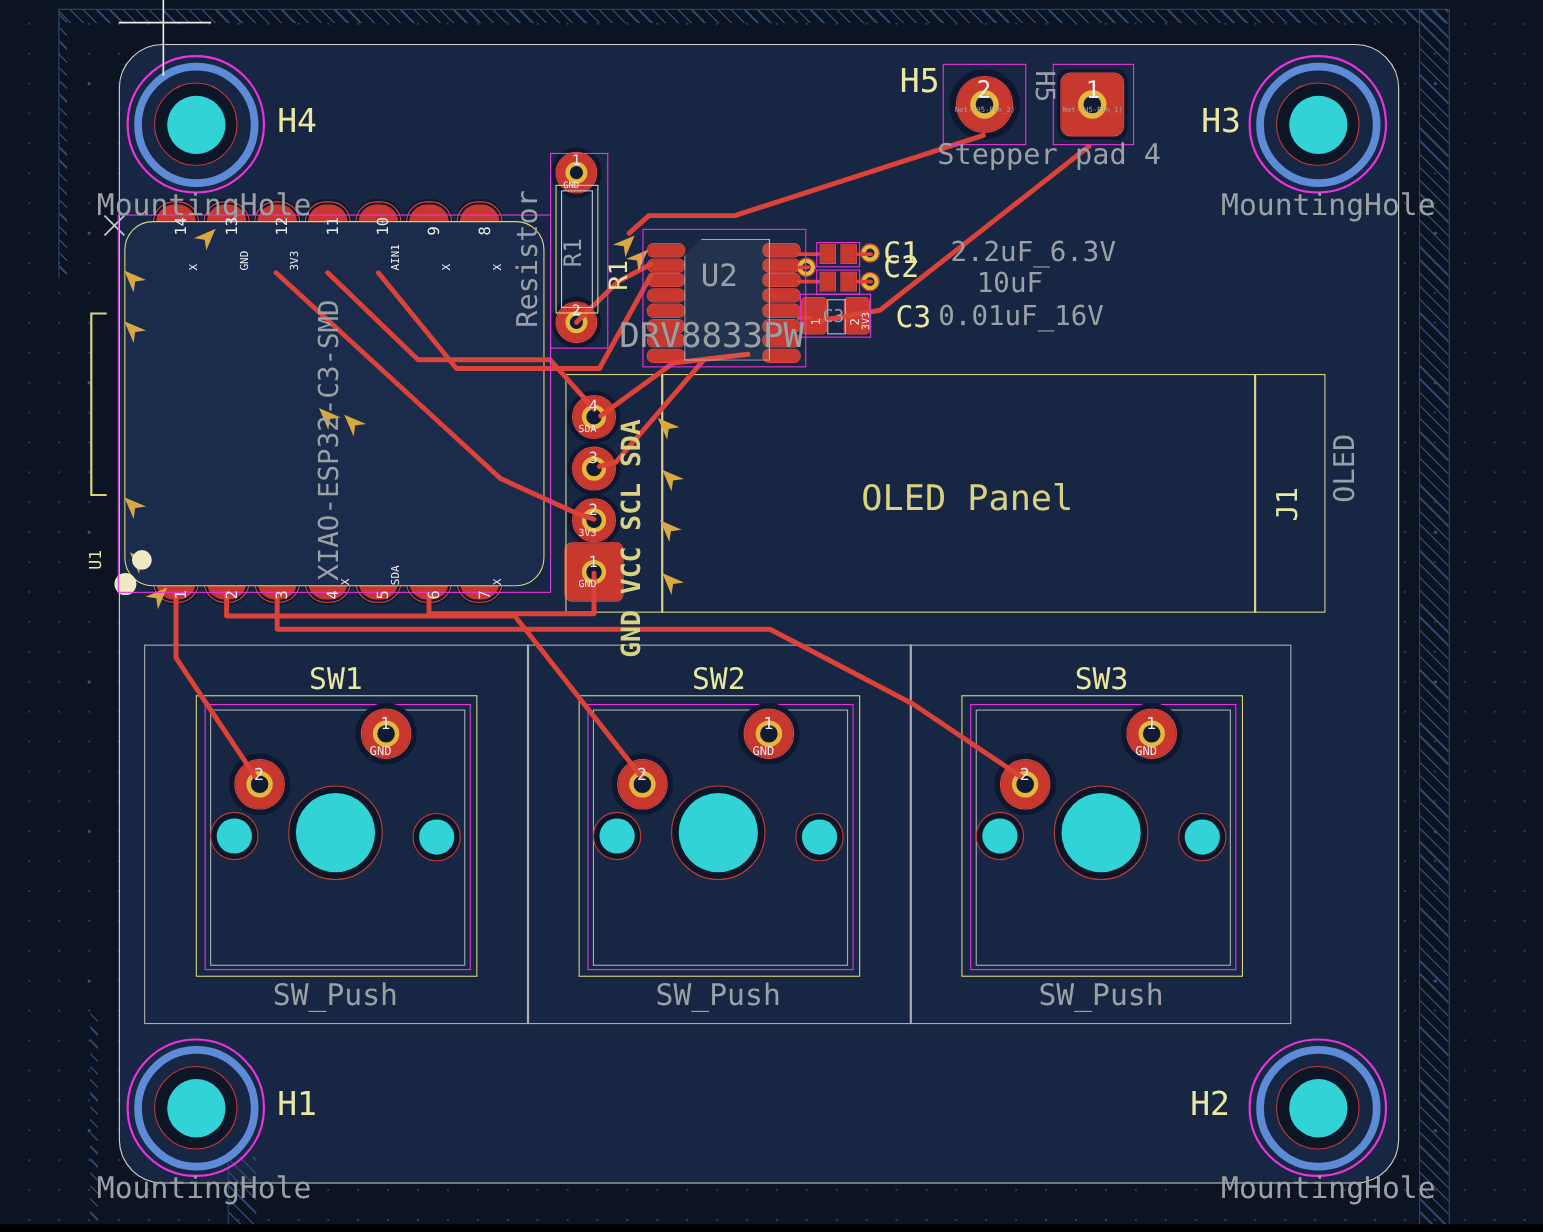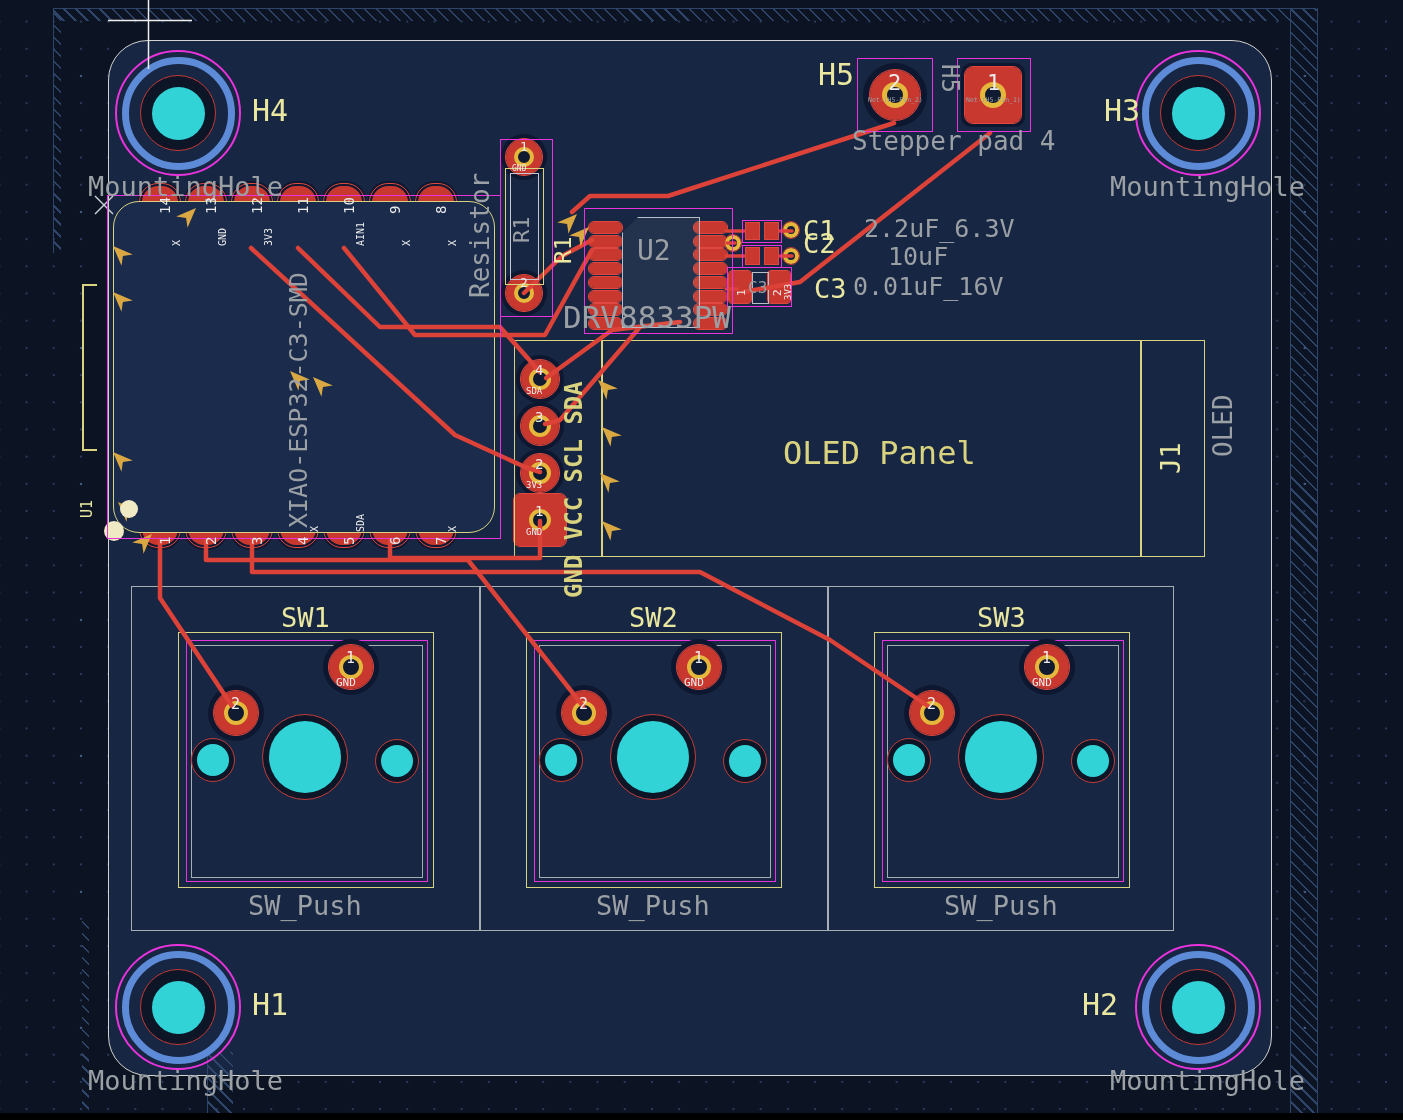--- a/index.html
+++ b/index.html
@@ -136,21 +136,21 @@
   <div class="txt val" style="left:852px;top:128px;font-size:26px;">Stepper pad 4</div>
 
   <div class="txt ref rot-ccw" style="left:80px;top:518px;font-size:15px;">U1</div>
   <div class="txt val rot-ccw" style="left:286px;top:528px;font-size:25px;">XIAO-ESP32-C3-SMD</div>
 
   <div class="txt val rot-ccw" style="left:467px;top:298px;font-size:26px;">Resistor</div>
   <div class="txt val rot-ccw" style="left:511px;top:243px;font-size:22px;">R1</div>
   <div class="txt ref rot-ccw" style="left:552px;top:264px;font-size:23px;">R1</div>
 
   <div class="txt val" style="left:637px;top:237px;font-size:28px;">U2</div>
-  <div class="txt val" style="left:563px;top:302px;font-size:31px;">DRV8833PW</div>
+  <div class="txt val" style="left:563px;top:290px;font-size:31px;">DRV8833PW</div>
 
   <div class="txt ref" style="left:803px;top:217px;font-size:27px;">C1</div>
   <div class="txt val" style="left:864px;top:216px;font-size:25px;">2.2uF_6.3V</div>
   <div class="txt ref" style="left:803px;top:230px;font-size:27px;">C2</div>
   <div class="txt val" style="left:888px;top:244px;font-size:25px;">10uF</div>
   <div class="txt ref" style="left:814px;top:275px;font-size:27px;">C3</div>
   <div class="txt val" style="left:853px;top:274px;font-size:25px;">0.01uF_16V</div>
   <div class="txt val" style="left:748px;top:280px;font-size:16px;z-index:9;">C3</div>
 
   <div class="txt silk" style="left:783px;top:437px;font-size:32px;">OLED Panel</div>
@@ -164,21 +164,21 @@
       <div class="circ abs" style="left: 140px; top: 75px; width: 76px; height: 76px; border: 1.5px solid rgb(194, 58, 54); background: rgb(13, 21, 38);"></div>
       <div class="circ abs" style="left: 145px; top: 80px; width: 66px; height: 66px; background: rgb(12, 22, 39);"></div>
       <div class="circ abs" style="left: 151.5px; top: 86.5px; width: 53px; height: 53px; background: rgb(49, 211, 215);"></div>
       <div class="txt ref abs" style="left: 252px; top: 96px; font-size: 30px;">H4</div>
       <div class="txt val abs" style="left: 88px; top: 173px; font-size: 27px;">MountingHole</div>
       <div class="circ abs" style="left: 1135px; top: 50px; width: 126px; height: 126px; border: 2px solid rgb(234, 51, 221);"></div>
       <div class="circ abs" style="left: 1141.5px; top: 56.5px; width: 113px; height: 113px; border: 7px solid rgb(94, 139, 216);"></div>
       <div class="circ abs" style="left: 1160px; top: 75px; width: 76px; height: 76px; border: 1.5px solid rgb(194, 58, 54); background: rgb(13, 21, 38);"></div>
       <div class="circ abs" style="left: 1165px; top: 80px; width: 66px; height: 66px; background: rgb(12, 22, 39);"></div>
       <div class="circ abs" style="left: 1171.5px; top: 86.5px; width: 53px; height: 53px; background: rgb(49, 211, 215);"></div>
-      <div class="txt ref abs" style="left: 1092px; top: 96px; font-size: 30px; margin-left: 12px;">H3</div>
+      <div class="txt ref abs" style="left: 1092px; top: 96px; font-size: 30px;">H3</div>
       <div class="txt val abs" style="left: 1110px; top: 173px; font-size: 27px;">MountingHole</div>
       <div class="circ abs" style="left: 115px; top: 944px; width: 126px; height: 126px; border: 2px solid rgb(234, 51, 221);"></div>
       <div class="circ abs" style="left: 121.5px; top: 950.5px; width: 113px; height: 113px; border: 7px solid rgb(94, 139, 216);"></div>
       <div class="circ abs" style="left: 140px; top: 969px; width: 76px; height: 76px; border: 1.5px solid rgb(194, 58, 54); background: rgb(13, 21, 38);"></div>
       <div class="circ abs" style="left: 145px; top: 974px; width: 66px; height: 66px; background: rgb(12, 22, 39);"></div>
       <div class="circ abs" style="left: 151.5px; top: 980.5px; width: 53px; height: 53px; background: rgb(49, 211, 215);"></div>
       <div class="txt ref abs" style="left: 252px; top: 990px; font-size: 30px;">H1</div>
       <div class="txt val abs" style="left: 88px; top: 1067px; font-size: 27px;">MountingHole</div>
       <div class="circ abs" style="left: 1135px; top: 944px; width: 126px; height: 126px; border: 2px solid rgb(234, 51, 221);"></div>
       <div class="circ abs" style="left: 1141.5px; top: 950.5px; width: 113px; height: 113px; border: 7px solid rgb(94, 139, 216);"></div>

